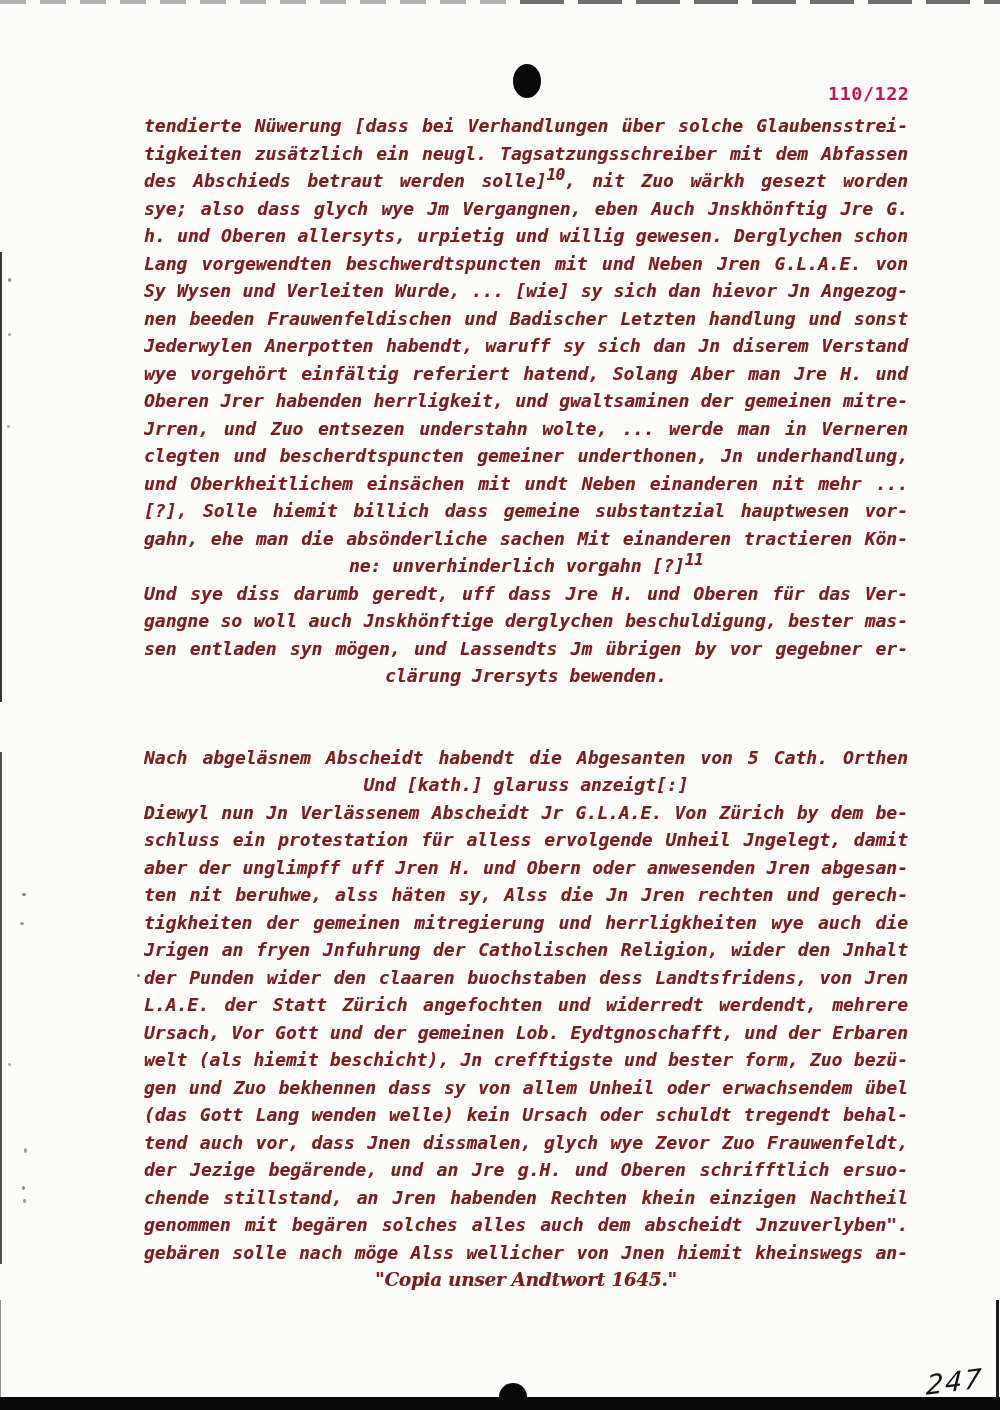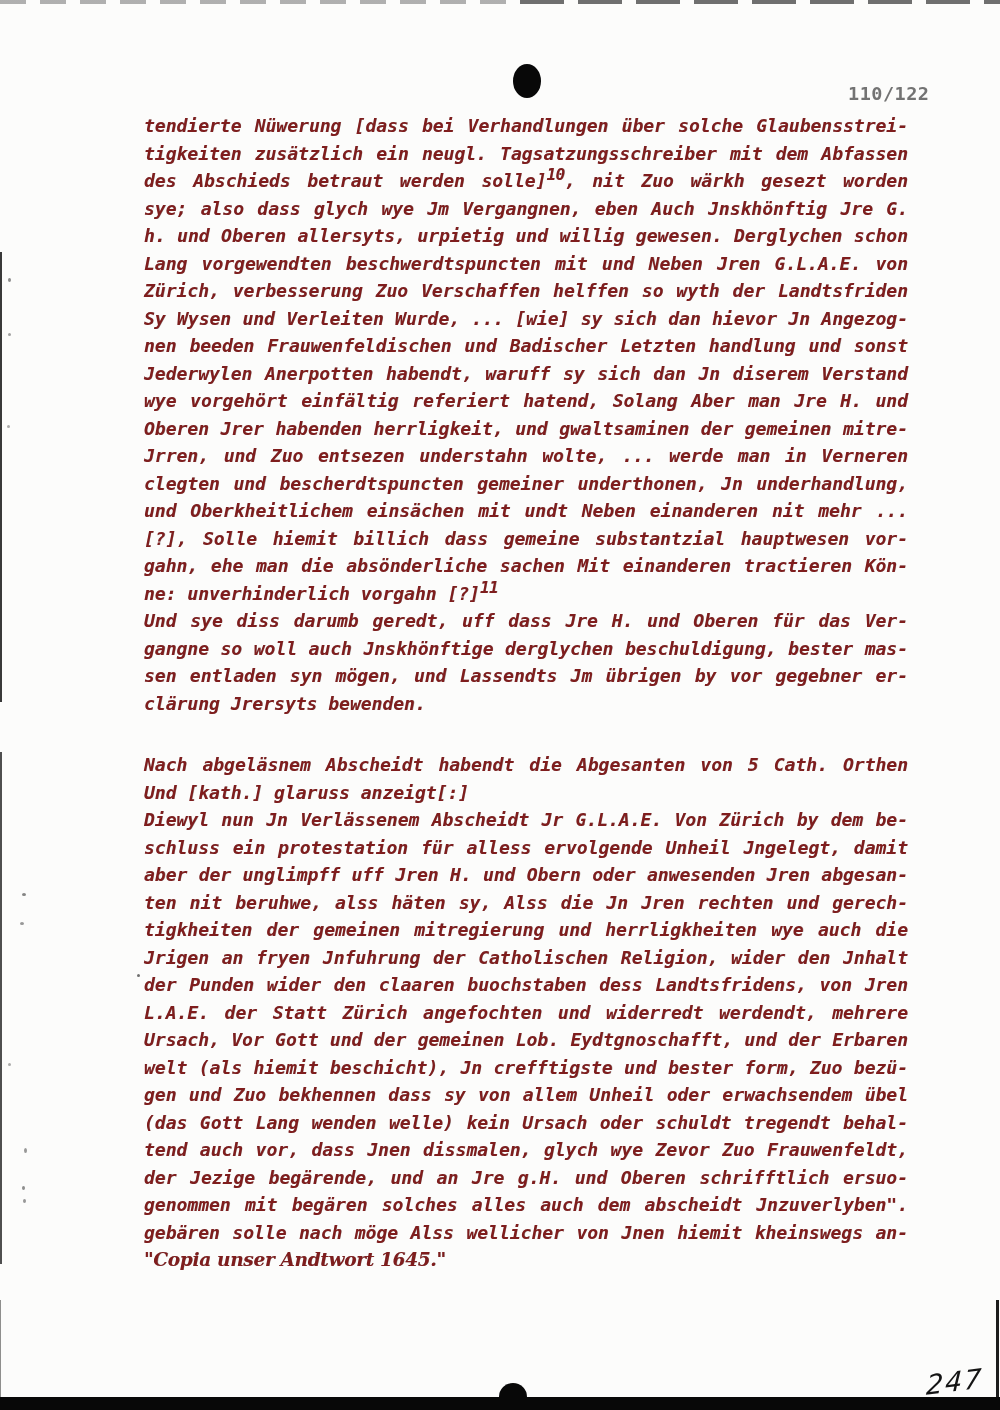--- a/index.html
+++ b/index.html
@@ -36,35 +36,34 @@
     position: absolute;
   }
   .hole-dot.top { left: 513px; top: 64px; width: 28px; height: 34px; }
   .hole-dot.bottom { left: 499px; top: 1383px; width: 28px; height: 28px; }
 
   .speck { position: absolute; background: #333; border-radius: 50%; }
 
   
   .page-number {
     position: absolute; left: 828px; top: 83px;
-    font-size: 18.5px; font-weight: 700; color: #737373;
+    font-size: 18.5px; font-weight: 700; color: #be185d;
     letter-spacing: .5px;
-    margin-left: 20px;
   }
 
   
   .text-block {
     position: absolute; left: 144px; top: 112px; width: 764px;
     font-size: 18px; font-weight: 700; font-style: italic;
     color: #7f1d1d; line-height: 27.5px;
     text-shadow: 0.3px 0.3px 0.4px rgba(0,0,0,0.35);
   }
-  .line { text-align: left; }
+  .line { text-align: center; }
   .line.j { text-align: justify; text-align-last: justify; }
-  .line.gap { margin-top: 34px; font-style: italic; }
+  .line.gap { margin-top: 54px; font-style: italic; }
   .line sup {
     font-size: 16px; line-height: 0; vertical-align: 7px; letter-spacing: -0.5px;
   }
   .line.script-line {
     font-family: "DejaVu Serif", serif;
     font-size: 18.5px; font-weight: 700; font-style: italic;
     letter-spacing: -0.3px;
   }
 
   
@@ -89,21 +88,20 @@
 
   <div class="page-number">110/122</div>
 
   <div class="text-block" id="text-block">
       <div class="line j"><span>tendierte Nüwerung [dass bei Verhandlungen über solche Glaubensstrei-</span></div>
       <div class="line j"><span>tigkeiten zusätzlich ein neugl. Tagsatzungsschreiber mit dem Abfassen</span></div>
       <div class="line j"><span>des Abschieds betraut werden solle]</span><sup>10</sup><span>, nit Zuo wärkh gesezt worden</span></div>
       <div class="line j"><span>sye; also dass glych wye Jm Vergangnen, eben Auch Jnskhönftig Jre G.</span></div>
       <div class="line j"><span>h. und Oberen allersyts, urpietig und willig gewesen. Derglychen schon</span></div>
       <div class="line j"><span>Lang vorgewendten beschwerdtspuncten mit und Neben Jren G.L.A.E. von</span></div>
-      <div class="line j"><span>Zürich, verbesserung Zuo Verschaffen helffen so wyth der Landtsfriden</span></div>
       <div class="line j"><span>Sy Wysen und Verleiten Wurde, ... [wie] sy sich dan hievor Jn Angezog-</span></div>
       <div class="line j"><span>nen beeden Frauwenfeldischen und Badischer Letzten handlung und sonst</span></div>
       <div class="line j"><span>Jederwylen Anerpotten habendt, waruff sy sich dan Jn diserem Verstand</span></div>
       <div class="line j"><span>wye vorgehört einfältig referiert hatend, Solang Aber man Jre H. und</span></div>
       <div class="line j"><span>Oberen Jrer habenden herrligkeit, und gwaltsaminen der gemeinen mitre-</span></div>
       <div class="line j"><span>Jrren, und Zuo entsezen understahn wolte, ... werde man in Verneren</span></div>
       <div class="line j"><span>clegten und bescherdtspuncten gemeiner underthonen, Jn underhandlung,</span></div>
       <div class="line j"><span>und Oberkheitlichem einsächen mit undt Neben einanderen nit mehr ...</span></div>
       <div class="line j"><span>[?], Solle hiemit billich dass gemeine substantzial hauptwesen vor-</span></div>
       <div class="line j"><span>gahn, ehe man die absönderliche sachen Mit einanderen tractieren Kön-</span></div>
@@ -121,20 +119,21 @@
       <div class="line j"><span>tigkheiten der gemeinen mitregierung und herrligkheiten wye auch die</span></div>
       <div class="line j"><span>Jrigen an fryen Jnfuhrung der Catholischen Religion, wider den Jnhalt</span></div>
       <div class="line j"><span>der Punden wider den claaren buochstaben dess Landtsfridens, von Jren</span></div>
       <div class="line j"><span>L.A.E. der Statt Zürich angefochten und widerredt werdendt, mehrere</span></div>
       <div class="line j"><span>Ursach, Vor Gott und der gemeinen Lob. Eydtgnoschafft, und der Erbaren</span></div>
       <div class="line j"><span>welt (als hiemit beschicht), Jn crefftigste und bester form, Zuo bezü-</span></div>
       <div class="line j"><span>gen und Zuo bekhennen dass sy von allem Unheil oder erwachsendem übel</span></div>
       <div class="line j"><span>(das Gott Lang wenden welle) kein Ursach oder schuldt tregendt behal-</span></div>
       <div class="line j"><span>tend auch vor, dass Jnen dissmalen, glych wye Zevor Zuo Frauwenfeldt,</span></div>
       <div class="line j"><span>der Jezige begärende, und an Jre g.H. und Oberen schrifftlich ersuo-</span></div>
+      <div class="line j"><span>chende stillstand, an Jren habenden Rechten khein einzigen Nachtheil</span></div>
       <div class="line j"><span>genommen mit begären solches alles auch dem abscheidt Jnzuverlyben".</span></div>
       <div class="line j"><span>gebären solle nach möge Alss wellicher von Jnen hiemit kheinswegs an-</span></div>
       <div class="line script-line"><span>"Copia unser Andtwort 1645."</span></div>
     </div>
 
   <div class="speck" style="left:8px;  top:278px;  width:3px; height:4px; opacity:.55;"></div>
   <div class="speck" style="left:8px;  top:333px;  width:3px; height:3px; opacity:.45;"></div>
   <div class="speck" style="left:7px;  top:425px;  width:3px; height:3px; opacity:.4;"></div>
   <div class="speck" style="left:22px; top:893px;  width:4px; height:3px; opacity:.6;"></div>
   <div class="speck" style="left:20px; top:922px;  width:4px; height:3px; opacity:.5;"></div>

